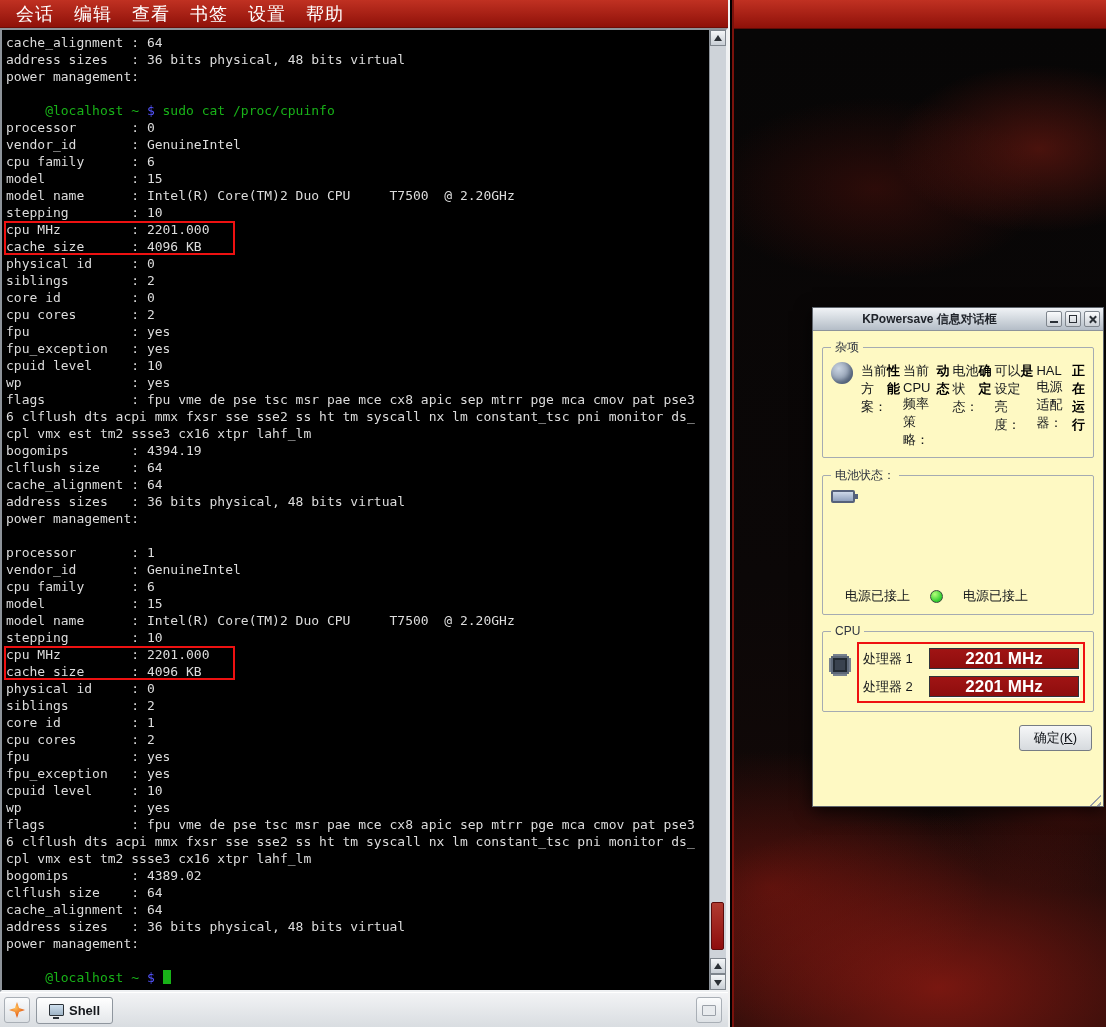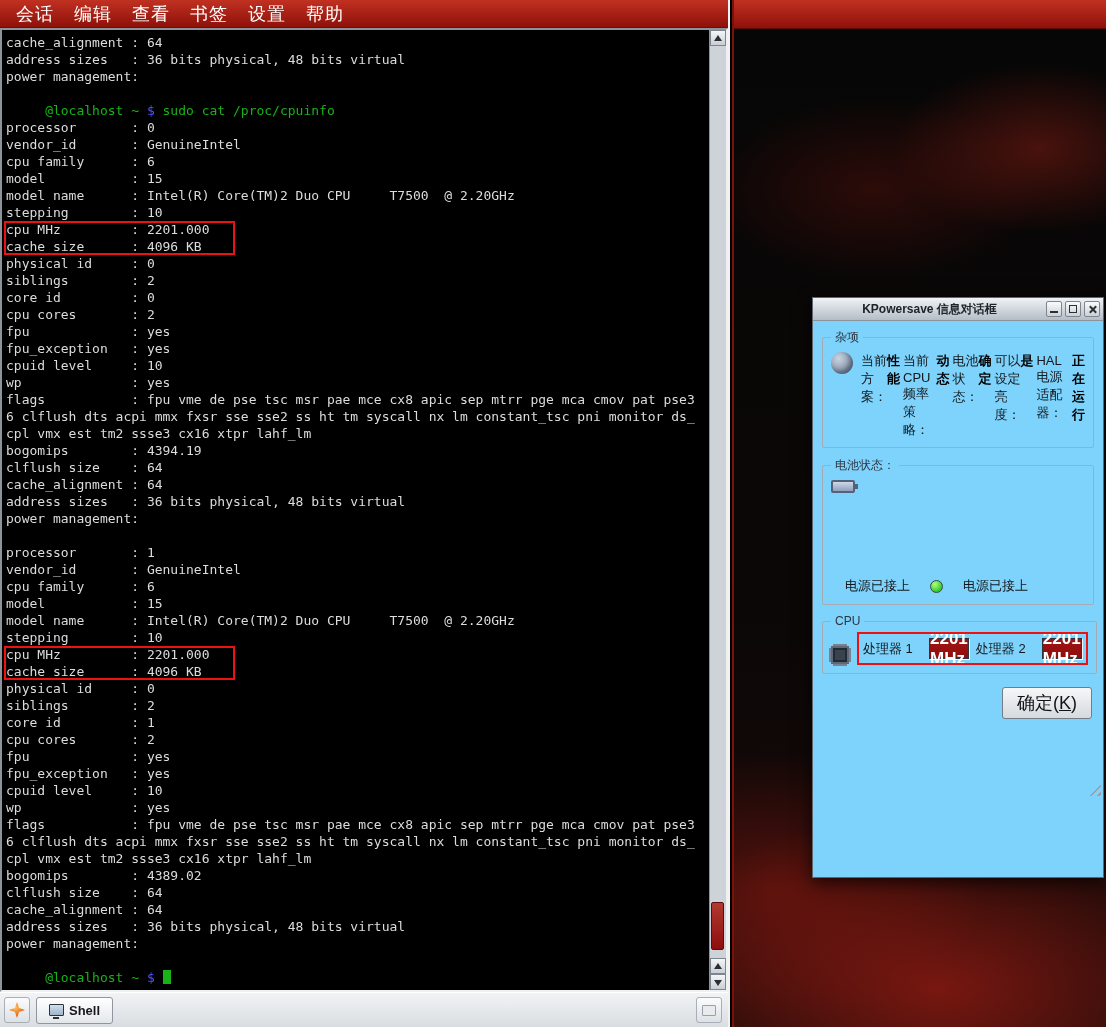--- a/index.html
+++ b/index.html
@@ -77,22 +77,22 @@
            background:
              radial-gradient(ellipse 210px 120px at 82% 12%, rgba(128,28,18,.55), transparent 70%),
              radial-gradient(ellipse 240px 130px at 38% 16%, rgba(88,18,12,.45), transparent 70%),
              radial-gradient(ellipse 430px 230px at 55% 96%, rgba(186,32,22,.6), transparent 75%),
              radial-gradient(ellipse 300px 190px at 10% 86%, rgba(142,24,16,.5), transparent 72%),
              radial-gradient(ellipse 200px 120px at 90% 78%, rgba(110,18,12,.4), transparent 70%),
              linear-gradient(#070606,#0b0707 55%, #170a08);
   }
 
   
-  .dialog { position:absolute; left:78px; top:297px; width:292px; height:581px;
-            background:#7dd3fc; border:1px solid #5f656d; box-shadow:0 4px 16px rgba(0,0,0,.75); }
+  .dialog { position:absolute; left:78px; top:307px; width:292px; height:500px;
+            background:#fef9c3; border:1px solid #5f656d; box-shadow:0 4px 16px rgba(0,0,0,.75); }
   .dlg-titlebar { height:23px; display:flex; align-items:center; padding:0 3px;
                   background:linear-gradient(#f0f3f6,#b4bdc7); border-bottom:1px solid #8d939a; }
   .dlg-title { flex:1; text-align:center; font-size:12px; font-weight:bold; color:#20242b;
                white-space:nowrap; overflow:hidden; }
   .winbtn { width:16px; height:16px; margin-left:3px; flex:none; position:relative;
             background:linear-gradient(#fafbfc,#ccd1d7); border:1px solid #7e858d;
             border-radius:2px; cursor:pointer; }
   .glyph-min { position:absolute; left:3px; bottom:3px; width:8px; height:2px; background:#2b3036; }
   .glyph-max { position:absolute; left:3px; top:3px; width:8px; height:8px; border:1.5px solid #2b3036; }
   .glyph-close { position:absolute; inset:0; }
@@ -131,33 +131,33 @@
   .pbar span { color:#fff; font-weight:bold; font-size:13px; }
   .adapter-row { position:absolute; left:22px; top:103px; display:flex; align-items:center; gap:20px; }
   .adapter-row .txt { font-size:13px; color:#14171b; }
   .led { width:13px; height:13px; border-radius:50%; border:1px solid #3b4a3b;
          background:radial-gradient(circle at 35% 30%, #b4ff7a, var(--led-green,#2ecc2e) 70%); }
 
   .cpu-group { position:relative; }
   .icon-cpu { width:18px; height:18px; flex:none; margin-top:14px; background:#39424f;
               border:2px solid #5d6878; box-shadow:inset 0 0 0 2px #222a33,
               -4px 0 0 -2px #77818f, 4px 0 0 -2px #77818f, 0 -4px 0 -2px #77818f, 0 4px 0 -2px #77818f; }
-  .cpu-rows { flex:1; position:relative; padding:6px 6px; display:flex; flex-direction:row; gap:7px; }
+  .cpu-rows { flex:1; position:relative; padding:6px 6px; display:flex; flex-direction:column; gap:7px; }
   .cpu-rows::after { content:""; position:absolute; inset:0;
                      border:2px solid var(--annotation-red,#ee1111); pointer-events:none; }
   .crow { display:flex; align-items:center; gap:8px; }
   .clabel { font-size:13px; color:#14171b; flex:none; width:58px; }
   .cbar { flex:1; height:21px; position:relative;
           background:linear-gradient(#a01414,var(--bar-red,#8e0d0d));
           border:1px solid #30343a; box-shadow:1px 1px 0 rgba(255,255,255,.85);
           display:flex; align-items:center; justify-content:center; }
   .cbar span { color:#fff; font-weight:bold; font-size:17px; }
 
   .btnrow { display:flex; justify-content:flex-end; padding:4px 2px 0; }
-  .okbtn { font-family:"Liberation Sans",sans-serif; font-size:18px; color:#101318;
+  .okbtn { font-family:"Liberation Sans",sans-serif; font-size:13px; color:#101318;
            padding:3px 14px; border:1px solid #767c84; border-radius:3px;
            background:linear-gradient(#f6f7f8,#d6dade); cursor:pointer; }
   .okbtn .u { text-decoration:underline; }
   .grip { position:absolute; right:2px; bottom:2px; width:13px; height:13px;
           background:repeating-linear-gradient(135deg,#9aa0a8 0 2px,transparent 2px 5px);
           clip-path:polygon(100% 0,100% 100%,0 100%); cursor:nwse-resize; }
 </style>
 </head>
 <body>
 

